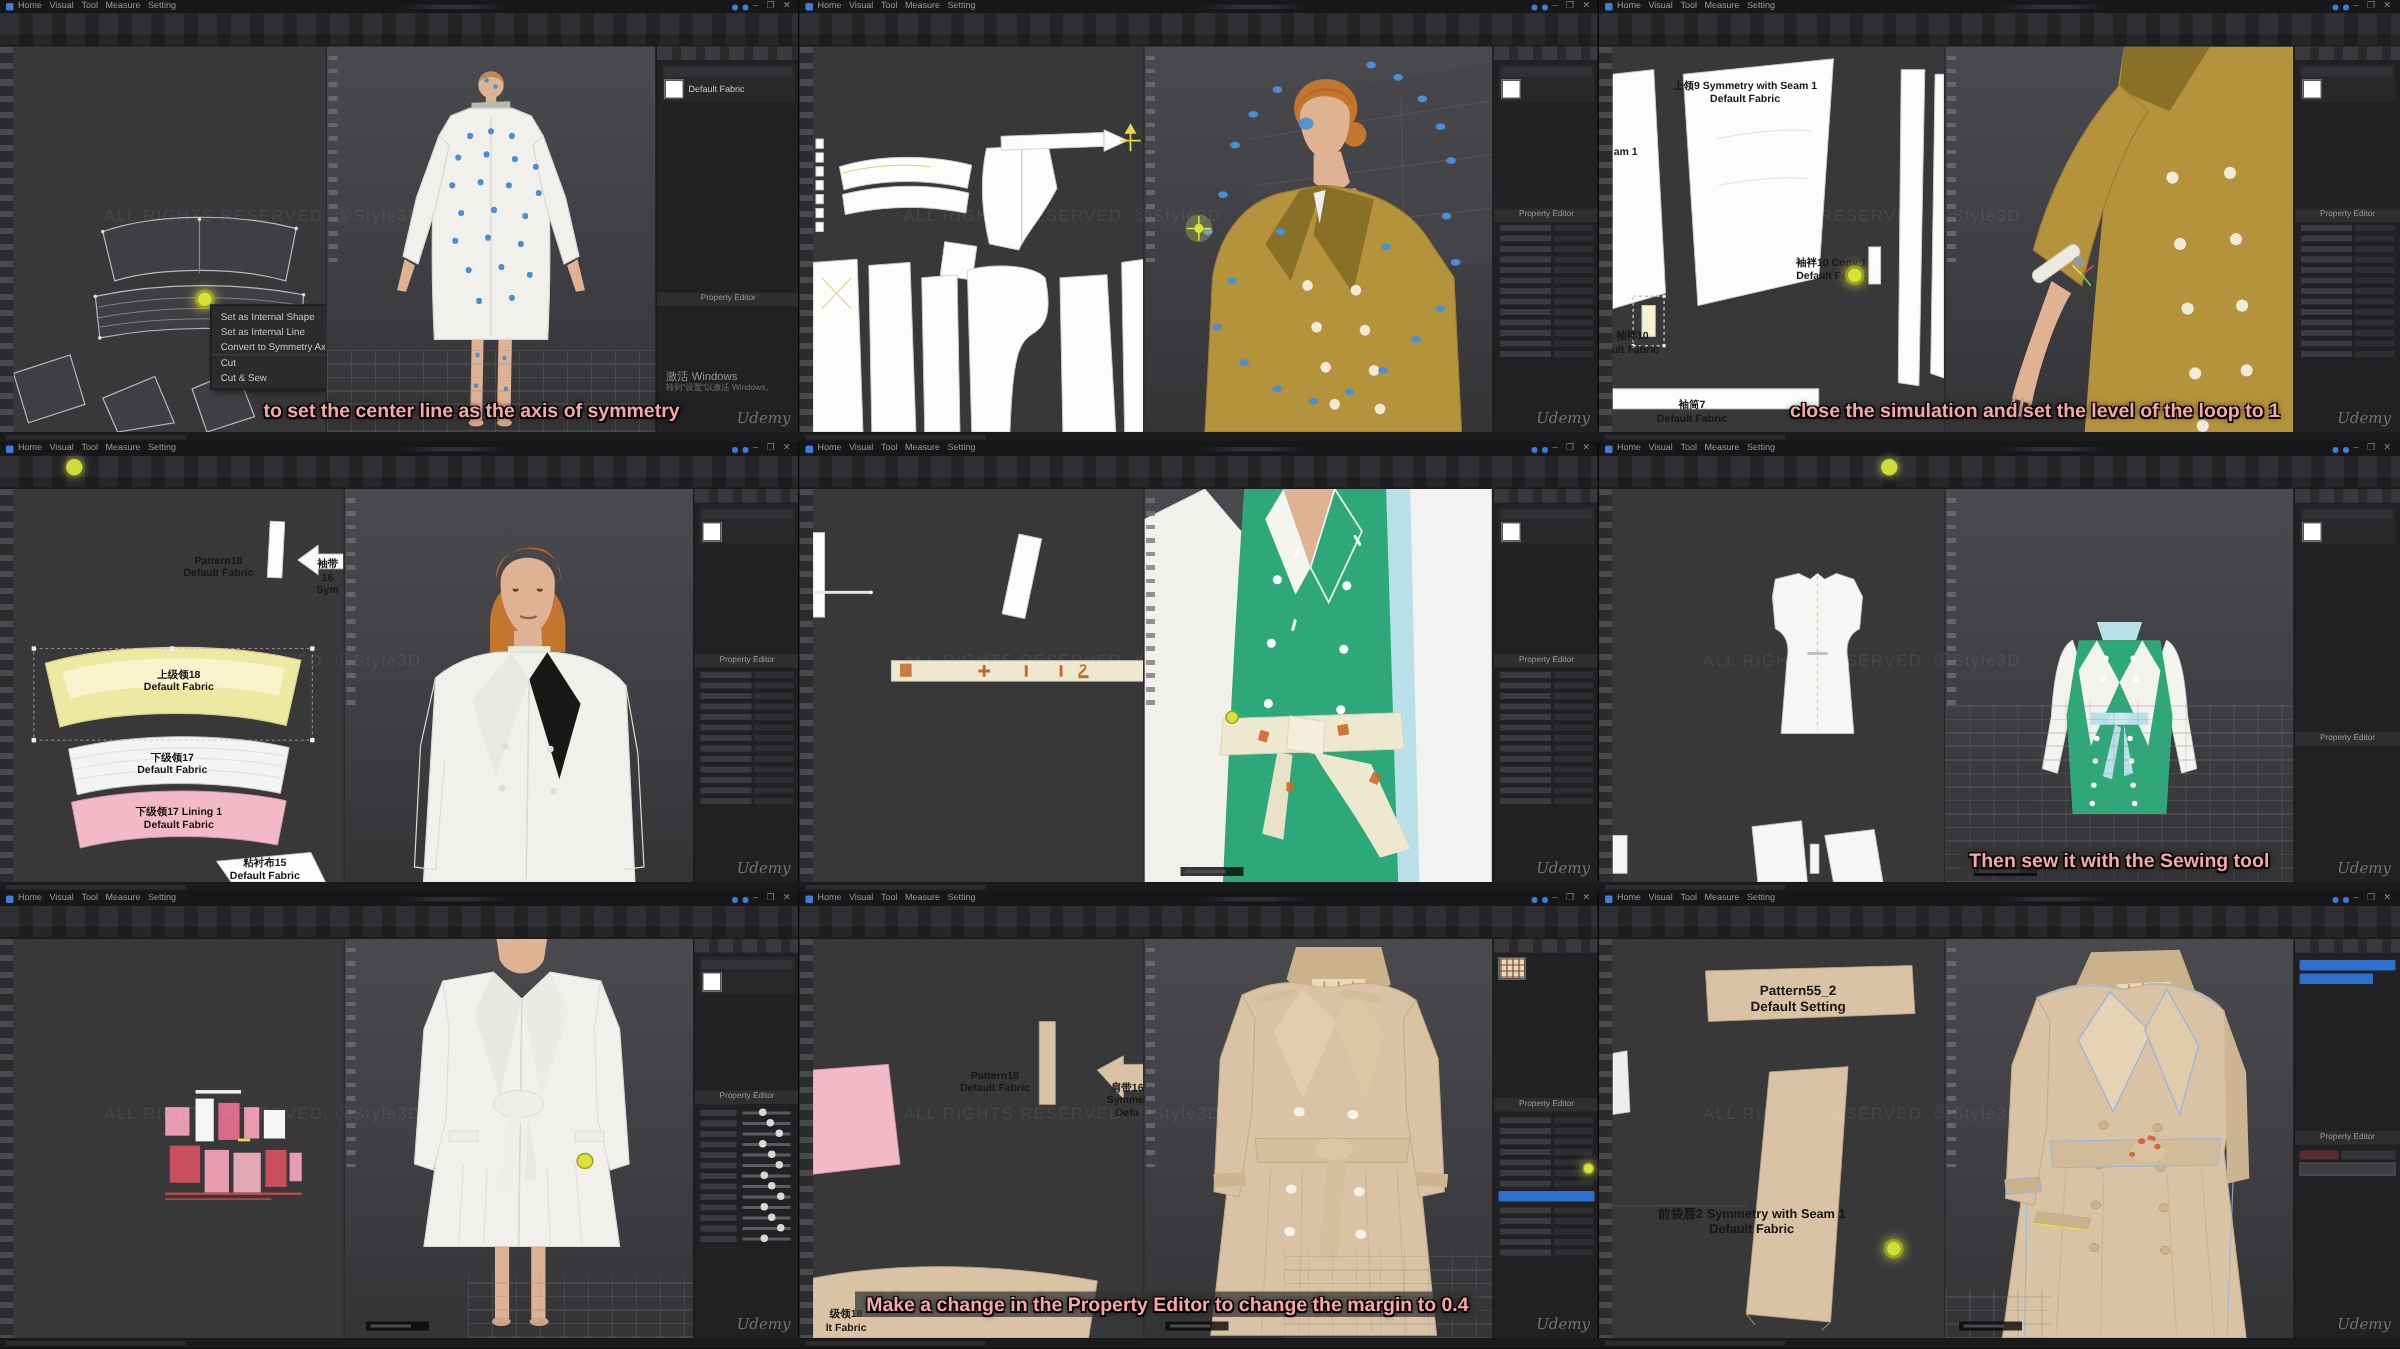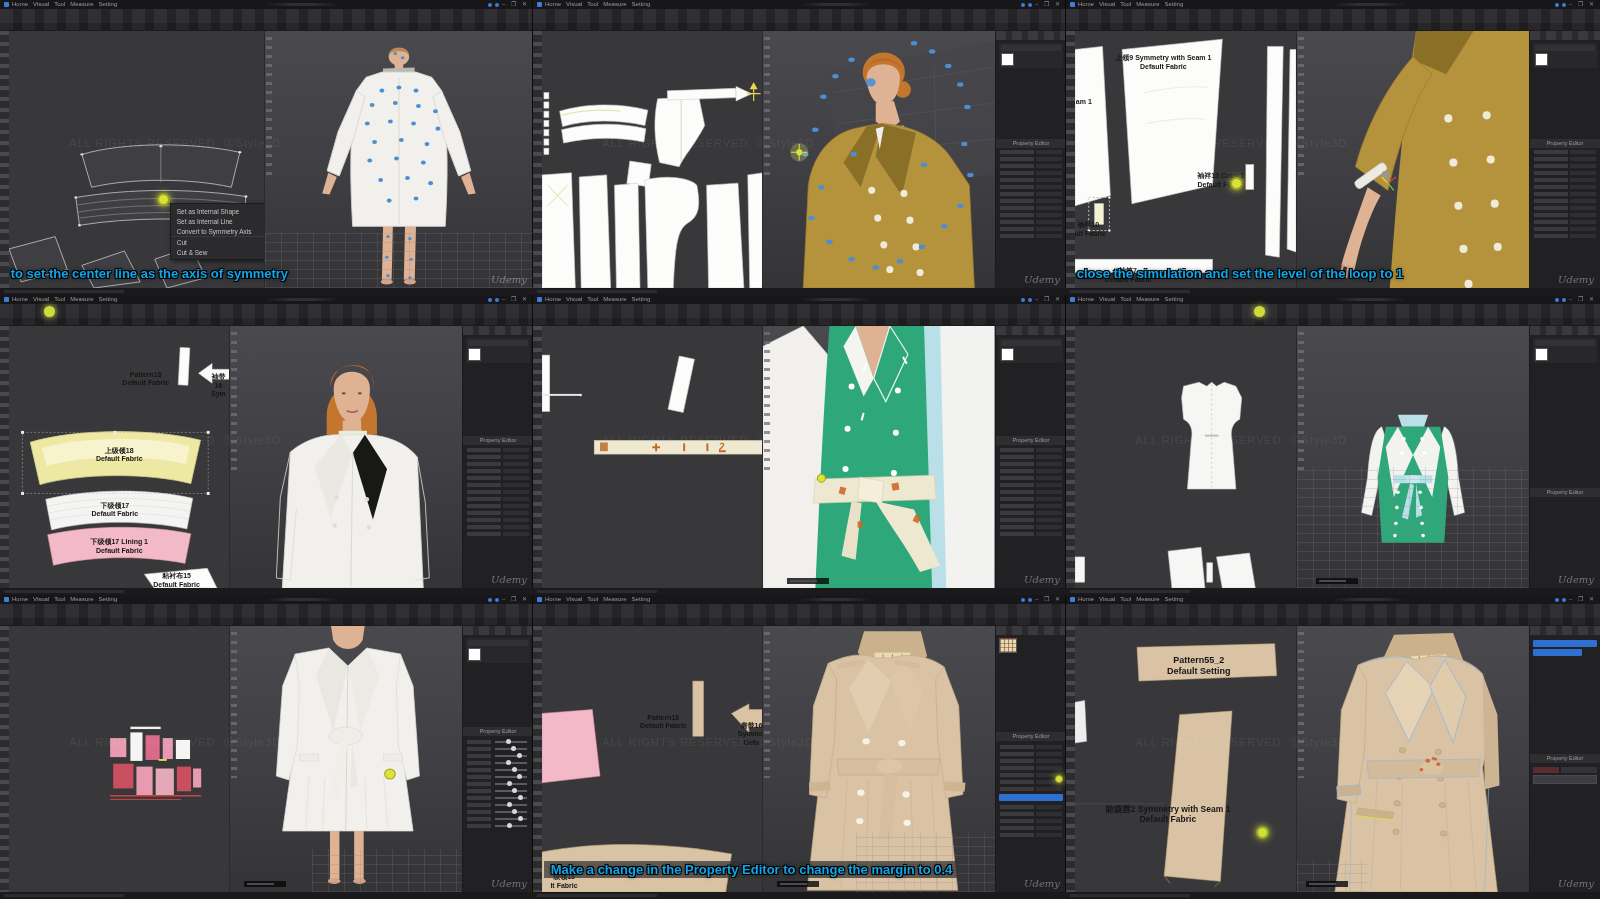--- a/index.html
+++ b/index.html
@@ -48,21 +48,21 @@
   .prow.sliders .sl i{position:absolute;top:-2px;left:62%;width:5px;height:5px;border-radius:50%;background:#d8d8d8;}
   .prow-blue{height:7px;background:#2f6fd0;margin:2px 3px;border-radius:1px;}
   .prow-red{display:flex;gap:2px;height:6px;margin:2px 3px;}
   .prow-red i{flex:0 0 40%;background:#5a2c30;}
   .prow-red b{flex:1;background:#343438;}
   .pbtn{height:7px;margin:2px 3px;background:#3d3d42;border:1px solid #4a4a50;}
   .plaidsw{width:16px;height:13px;margin:3px;border:1px solid #555;
     background:repeating-linear-gradient(0deg,rgba(160,60,40,.5) 0 1px,transparent 1px 4px),
     repeating-linear-gradient(90deg,rgba(70,70,70,.55) 0 1px,transparent 1px 4px),#e8d9b0;}
   
-  .sub{position:absolute;bottom:12px;left:2%;right:15%;text-align:left;color:#0ea5e9;font-size:13px;font-weight:bold;z-index:6;line-height:1.3;
+  .sub{position:absolute;bottom:12px;left:2%;right:15%;text-align:right;color:#fca5a5;font-size:13px;font-weight:bold;z-index:6;line-height:1.3;
     text-shadow:-1px -1px 0 #000,1px -1px 0 #000,-1px 1px 0 #000,1px 1px 0 #000,0 0 4px #000;}
   .sub.bar span{background:rgba(52,52,52,.72);padding:1px 7px;box-decoration-break:clone;}
   .wm{position:absolute;top:46%;left:13%;font-size:11px;color:rgba(255,255,255,.075);letter-spacing:1px;z-index:4;white-space:nowrap;}
   .udemy{position:absolute;right:6px;bottom:10px;font-size:10px;font-style:italic;color:rgba(195,195,195,.5);z-index:6;font-family:"DejaVu Serif",serif;}
   .sb{position:absolute;bottom:0;left:0;right:0;height:7px;background:#1a1a1c;z-index:5;}
   .sb:after{content:"";position:absolute;left:4px;top:2px;width:120px;height:3px;background:#2c2c30;}
   .plabel{position:absolute;color:#161616;font-size:7px;font-weight:bold;line-height:1.2;text-align:center;white-space:pre-line;z-index:3;transform:translateX(-50%);}
   .cur{position:absolute;width:9px;height:9px;border-radius:50%;background:#d8e23a;border:2px solid #99a31e;box-shadow:0 0 7px rgba(222,230,70,.9);z-index:5;}
   .cur.sm{width:6px;height:6px;border-width:1px;}
   .ctx{position:absolute;background:#2b2b2e;border:1px solid #1c1c1e;box-shadow:2px 2px 5px rgba(0,0,0,.55);z-index:6;padding:2px 0;width:104px;}
@@ -178,20 +178,35 @@
               <circle cx="119" cy="202" r="1.5" fill="#4a8fd4"></circle>
               <circle cx="100" cy="220" r="1.5" fill="#4a8fd4"></circle>
               <circle cx="120" cy="222" r="1.5" fill="#4a8fd4"></circle>
               <circle cx="101" cy="238" r="1.5" fill="#4a8fd4"></circle>
               <circle cx="119" cy="240" r="1.5" fill="#4a8fd4"></circle>
           <circle cx="107" cy="22" r="1.5" fill="#4a8fd4"></circle>
               <circle cx="113" cy="26" r="1.5" fill="#4a8fd4"></circle>
         </g>
       </svg>
     </div>
+    <div class="panel p95">
+      <div class="ptabs"></div>
+      <div class="fab">
+        <div class="fabhdr"></div>
+        <div class="swrow">
+              <span class="sw"></span>
+              <span class="fname">Default Fabric</span>
+            </div>
+      </div>
+      <div class="phdr" style="top:64%">Property Editor</div>
+      <div class="aw">
+        <div>激活 Windows</div>
+        <div class="s2">转到"设置"以激活 Windows。</div>
+      </div>
+    </div>
   </div>
   <div class="wm"><span>ALL RIGHTS RESERVED.</span> <span>Ⓢ</span><span>Style3D</span></div>
   <div class="udemy">Udemy</div>
   <div class="sub">to set the center line as the axis of symmetry</div>
   <div class="sb"></div>
 </div>
 
 <div class="cell">
   <div class="tb">
     <span class="logo"></span>
@@ -902,20 +917,21 @@
         <div class="fabhdr"></div>
         <div class="swrow">
               <span class="sw"></span>
             </div>
       </div>
       <div class="phdr" style="top:62%">Property Editor</div>
     </div>
   </div>
   <div class="wm"><span>ALL RIGHTS RESERVED.</span> <span>Ⓢ</span><span>Style3D</span></div>
   <div class="udemy">Udemy</div>
+  <div class="sub bar"><span>Then sew it with the Sewing tool</span></div>
   <div class="sb"></div>
 </div>
 
 <div class="cell">
   <div class="tb">
     <span class="logo"></span>
     <span class="menu">
           <span>Home</span>
           <span>Visual</span>
           <span>Tool</span>

